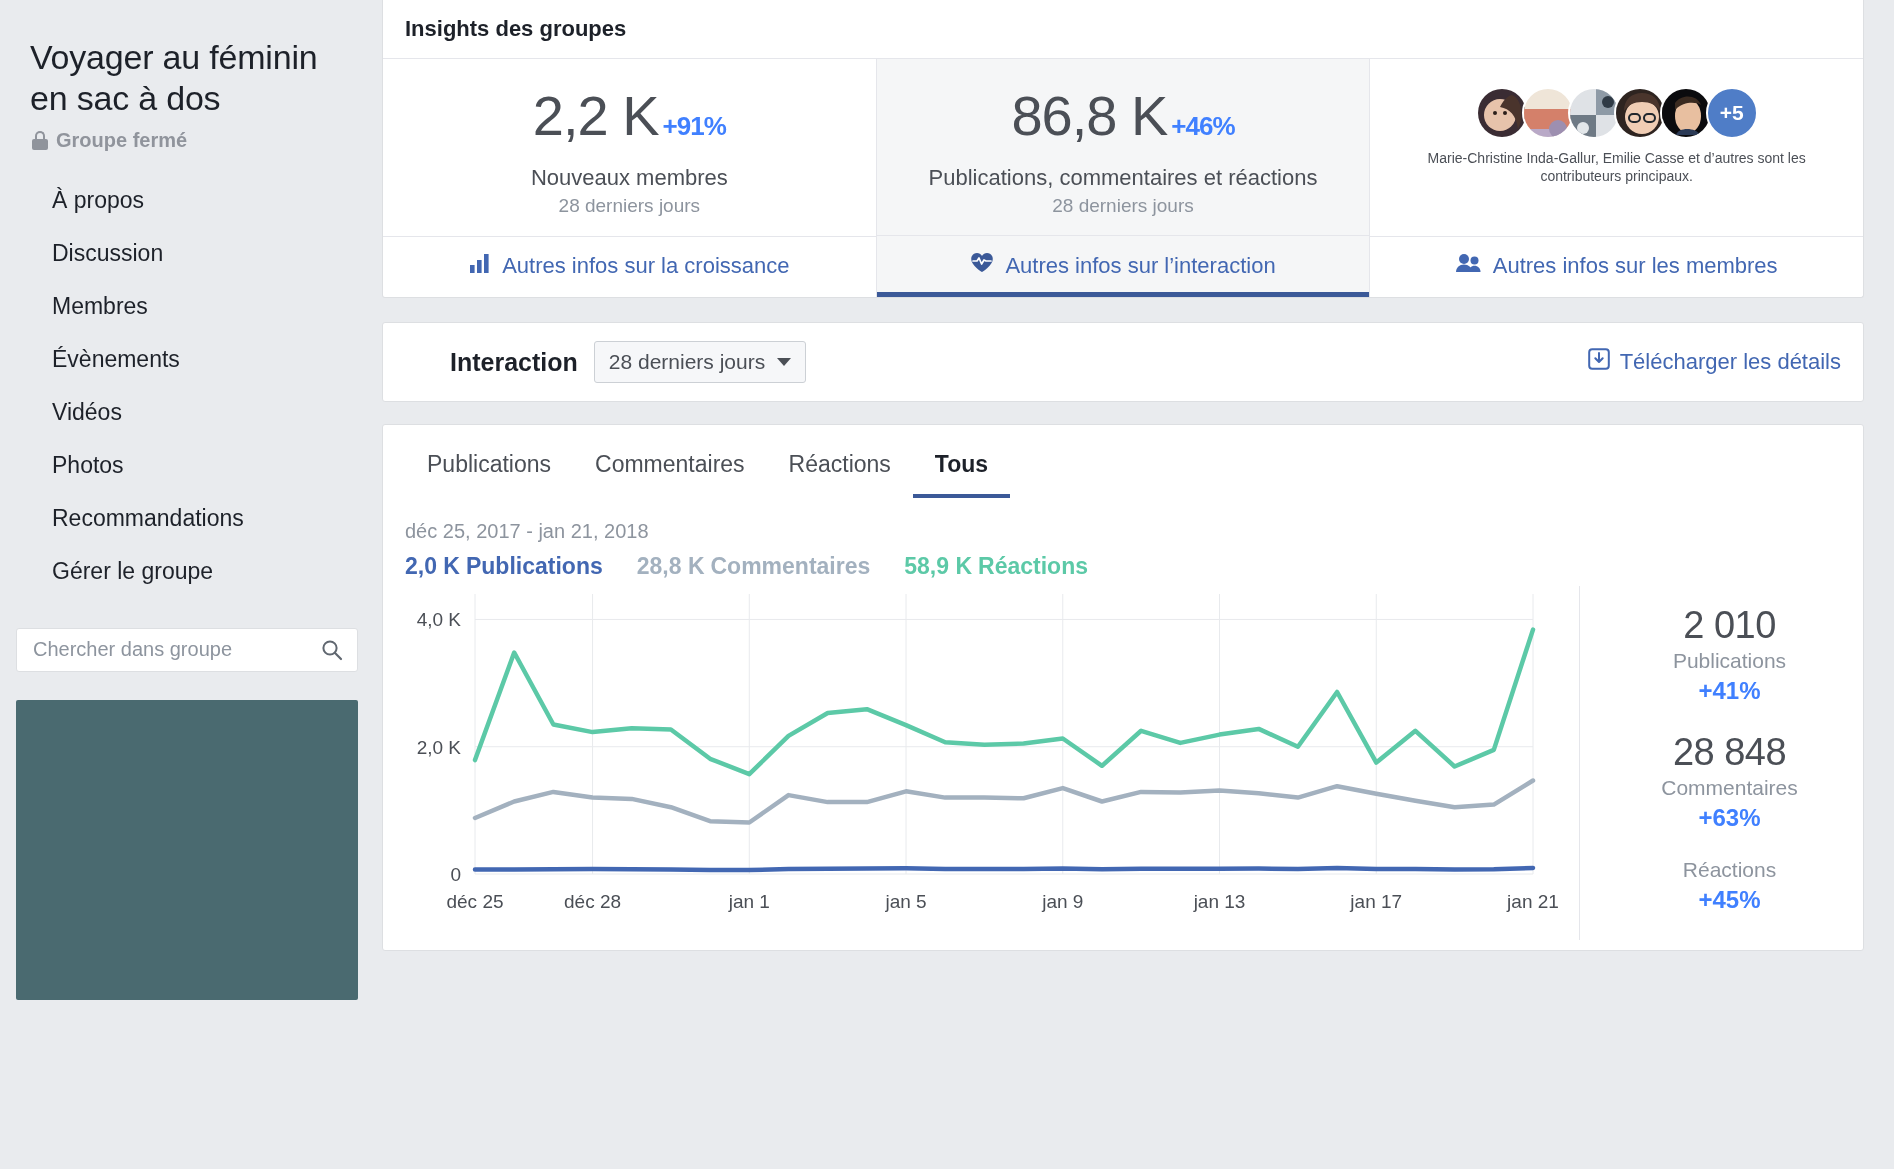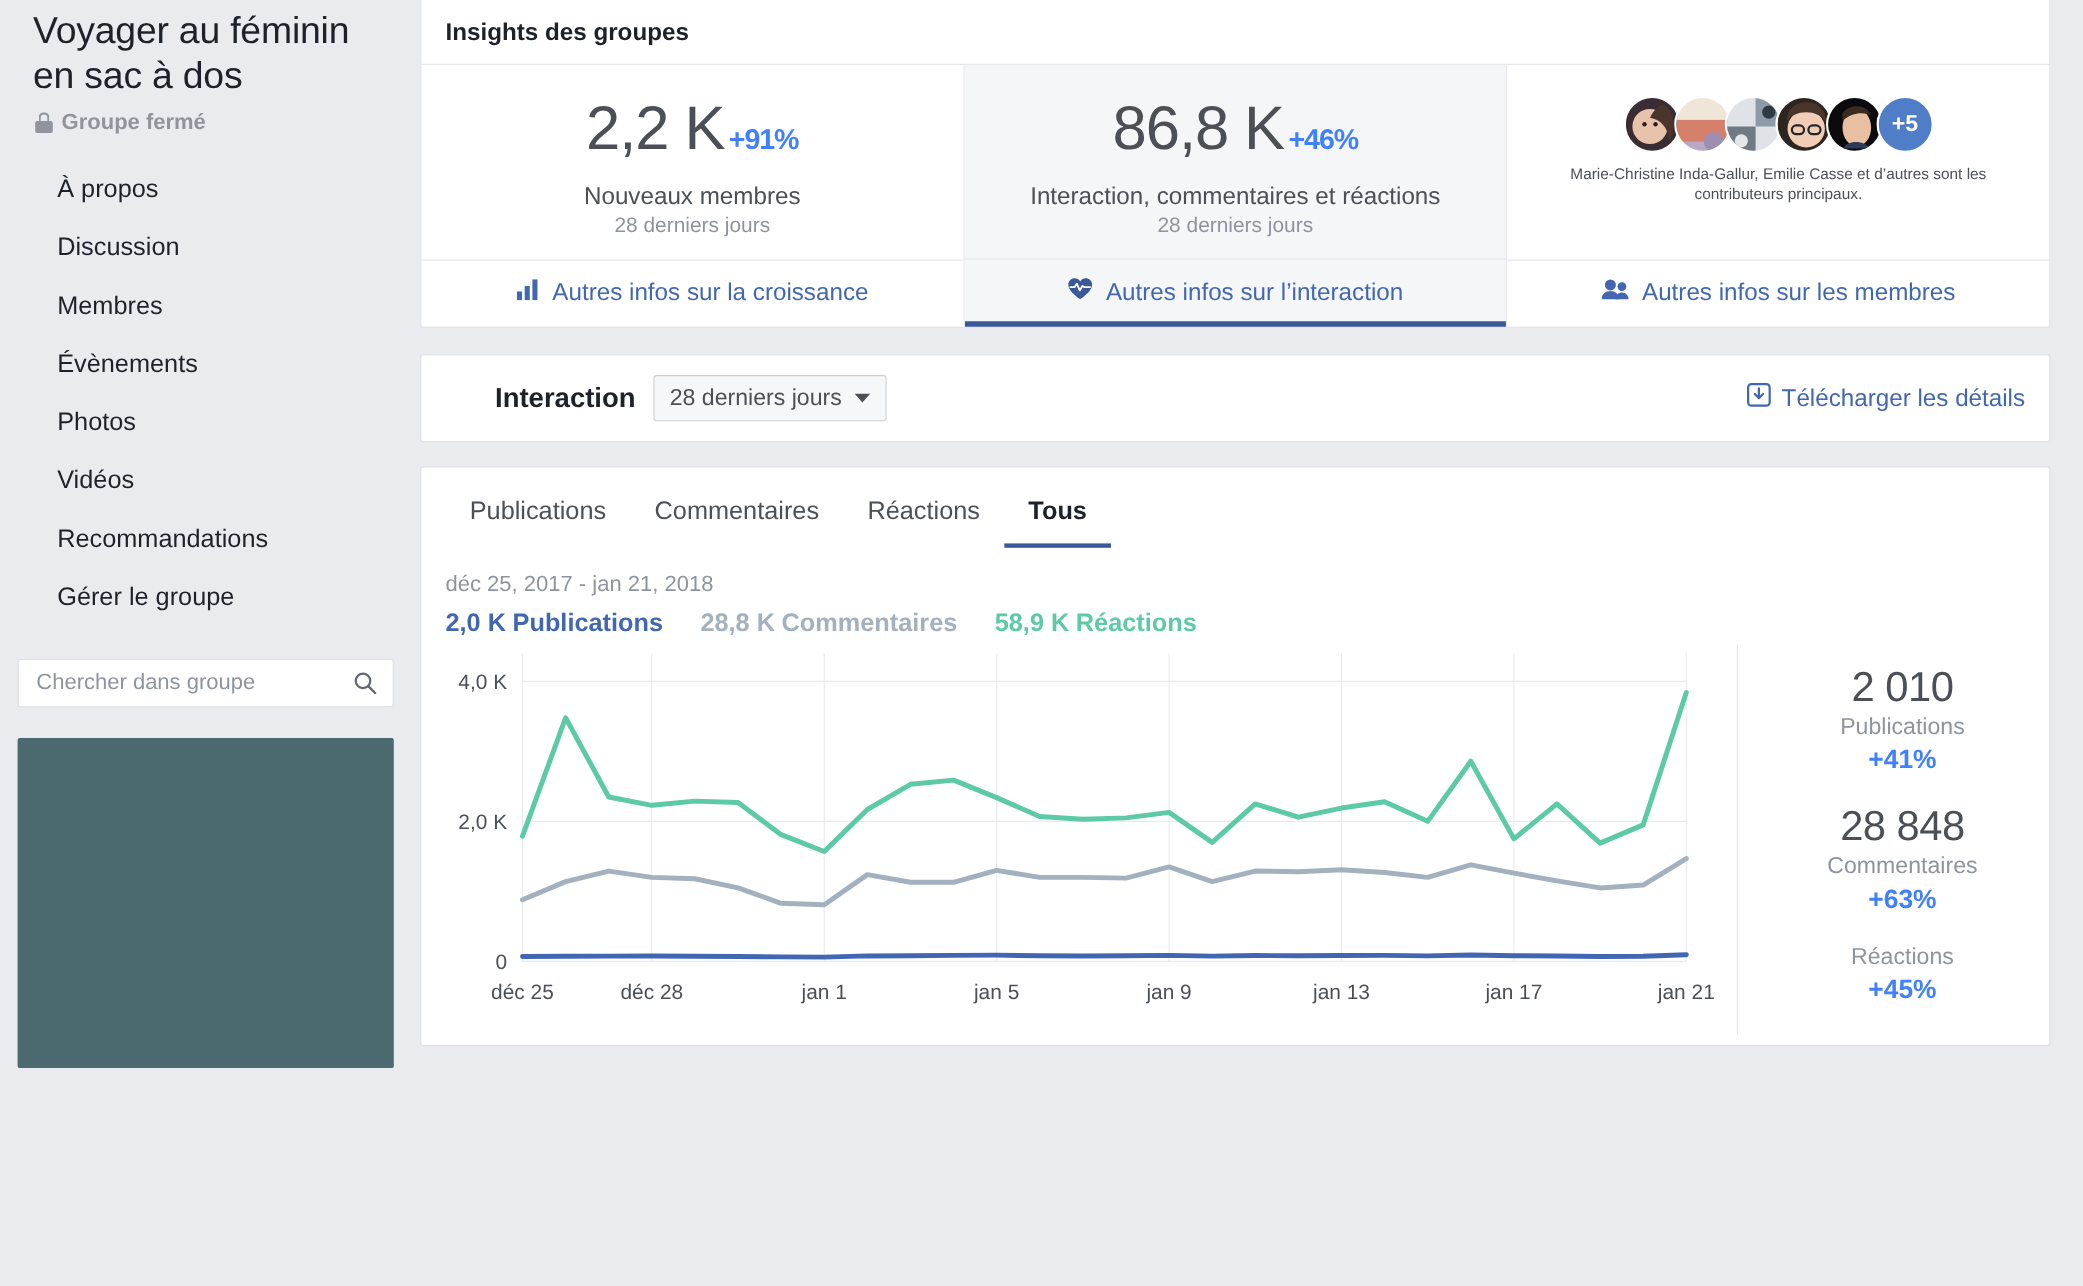--- a/index.html
+++ b/index.html
@@ -9,21 +9,21 @@
     font-family: "Liberation Sans", sans-serif;
     overflow: hidden;
     -webkit-font-smoothing: antialiased;
   }
   .page { display: flex; width: 1894px; height: 1169px; }
 
   
   .sidebar {
     width: 376px; flex: 0 0 376px;
     background: #e9ebee;
-    padding: 8px 0 0 0;
+    padding: 37px 0 0 0;
     position: relative;
   }
   .group-title {
     font-size: 34px; line-height: 1.22; font-weight: 400;
     color: #1d2129; padding: 0 28px 0 30px; letter-spacing: -.2px;
   }
   .group-privacy {
     display: flex; align-items: center; gap: 8px;
     padding: 9px 30px 0 32px; color: #90949c; font-size: 20px; font-weight: 700;
   }
@@ -166,22 +166,22 @@
           <span class="body"></span>
         </span>
       <span>Groupe fermé</span>
     </div>
 
     <nav class="nav">
       <div class="nav-item">À propos</div>
       <div class="nav-item">Discussion</div>
       <div class="nav-item">Membres</div>
       <div class="nav-item">Évènements</div>
+      <div class="nav-item">Vidéos</div>
       <div class="nav-item">Photos</div>
-      <div class="nav-item">Vidéos</div>
       <div class="nav-item">Recommandations</div>
       <div class="nav-item">Gérer le groupe</div>
     </nav>
 
     <div class="search-wrap">
       <input class="search-input" type="text" placeholder="Chercher dans groupe" style="">
       <span class="search-icon">
         <svg width="22" height="22" viewBox="0 0 22 22">
             <circle cx="9" cy="9" r="6.6" fill="none" stroke="#606770" stroke-width="2"></circle>
             <line x1="13.8" y1="13.8" x2="20" y2="20" stroke="#606770" stroke-width="2.2" stroke-linecap="round"></line>
@@ -219,21 +219,21 @@
             <span>Autres infos sur la croissance</span>
           </div>
         </div>
 
         <div class="stat-col selected">
           <div class="stat-body">
             <div class="stat-number">
               <span>86,8 K</span>
               <span class="stat-delta">+46%</span>
             </div>
-            <div class="stat-label">Interaction, commentaires et réactions</div>
+            <div class="stat-label">Publications, commentaires et réactions</div>
             <div class="stat-sub">28 derniers jours</div>
           </div>
           <div class="stat-foot">
             <span>
               <svg width="24" height="21" viewBox="0 0 24 21">
                   <path d="M12 20S1.2 13.3 1.2 6.9C1.2 3.4 3.9 1 7 1c2 0 3.9 1.1 5 2.9C13.1 2.1 15 1 17 1c3.1 0 5.8 2.4 5.8 5.9C22.8 13.3 12 20 12 20z" fill="#3b5998"></path>
                   <path d="M3 9h4l2-3 2.6 6L14 8l2 1h5" fill="none" stroke="#fff" stroke-width="1.7" stroke-linejoin="round" stroke-linecap="round"></path>
                 </svg>
             </span>
             <span>Autres infos sur l’interaction</span>

